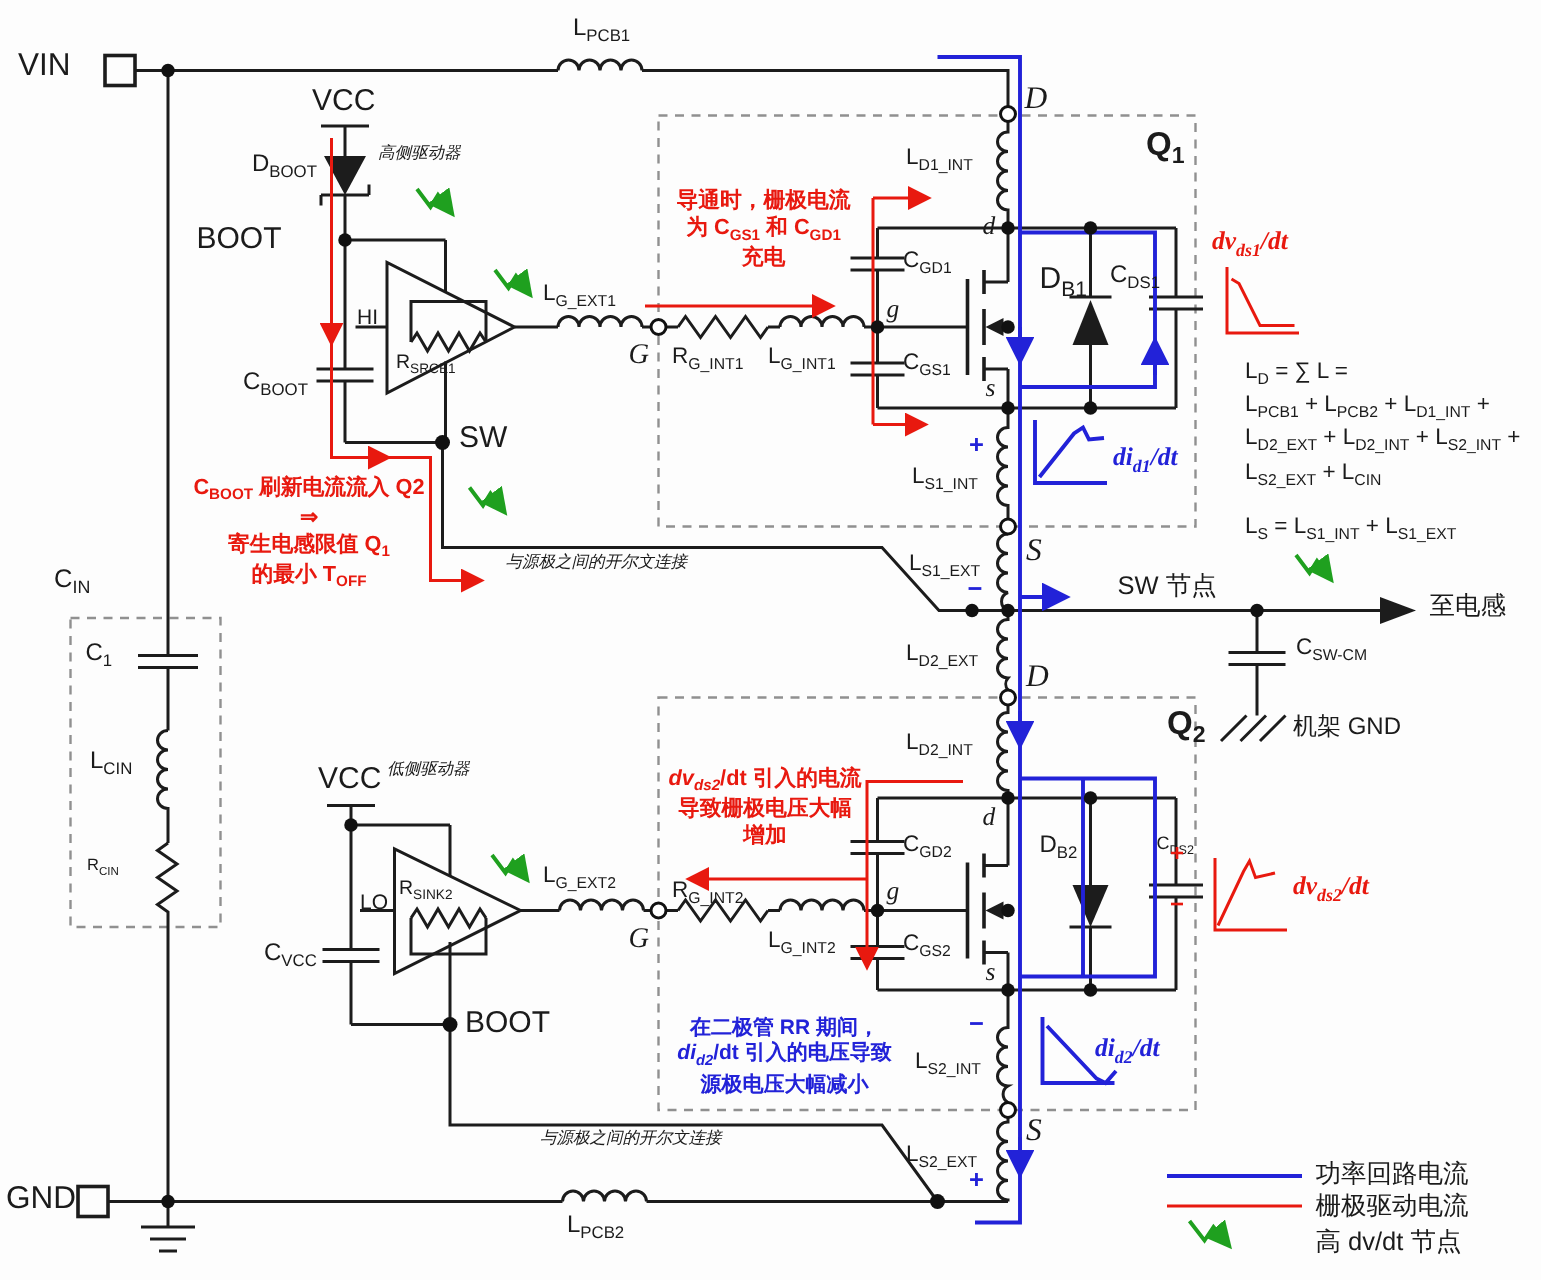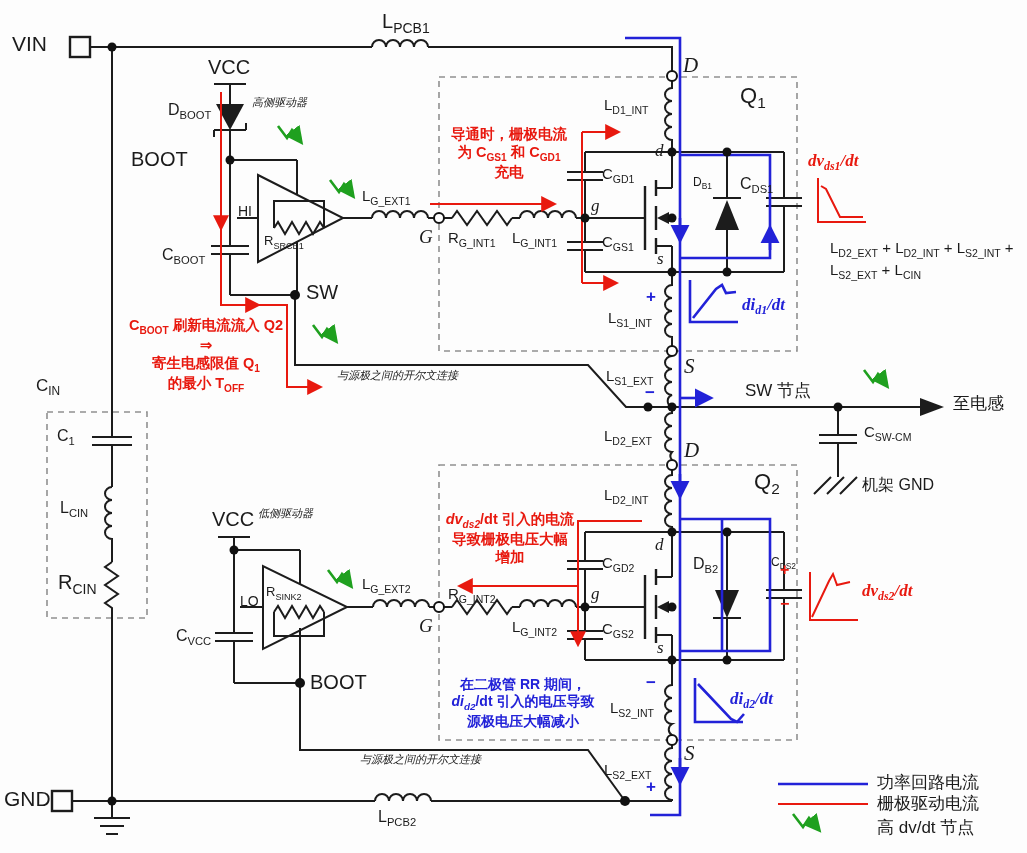--- a/index.html
+++ b/index.html
@@ -15,21 +15,21 @@
   .fr{fill:var(--gate_drive,#e8190f);stroke:none;}
   .g{stroke:var(--high_dvdt,#1fa01f);stroke-width:2.6;fill:none;}
   .fg{fill:var(--high_dvdt,#1fa01f);stroke:none;}
   .dash{stroke:var(--dashed,#909090);stroke-width:1.6;fill:none;stroke-dasharray:6 5;}
   .dot{fill:#111;stroke:none;}
   .oc{fill:#fff;stroke:#111;stroke-width:2;}
   .lbl{position:absolute;white-space:nowrap;font-size:15px;line-height:1.05;}
   .lbl sub{font-size:70%;}
   .big{font-size:21px;text-align:center;}
   .port{font-size:20px;}
-  .bold{font-weight:normal;}
+  .bold{font-weight:bold;margin-left:24px;}
   .ser{font-family:"Liberation Serif",serif;font-style:italic;font-size:19px;}
   .sm{font-size:17px;}
   .cnred{color:var(--gate_drive,#e8190f);font-weight:bold;text-align:center;font-size:14.5px;line-height:1.22;}
   .cnblue{color:var(--power_loop,#2222d8);font-weight:bold;text-align:center;font-size:14px;line-height:1.22;}
   .cnit{font-family:Liberation Sans, sans-serif;font-style:italic;font-size:11px;}
   .wred{color:var(--gate_drive,#e8190f);font-family:"Liberation Serif",serif;font-style:italic;font-weight:bold;font-size:17px;}
   .wblue{color:var(--power_loop,#2222d8);font-family:"Liberation Serif",serif;font-style:italic;font-weight:bold;font-size:17px;}
   .bluesign{color:var(--power_loop,#2222d8);font-weight:bold;font-size:17px;}
   .redsign{color:var(--gate_drive,#e8190f);font-weight:bold;font-size:16px;}
   .eq{font-size:15px;line-height:1.35;}
@@ -246,41 +246,44 @@
 <div class="lbl big" style="left:12px;top:33px">VIN</div>
 <div class="lbl big" style="left:4px;top:788px">GND</div>
 <div class="lbl port" style="left:208px;top:57px">VCC</div>
 <div class="lbl" style="left:168px;top:102px;font-size:16px"><span>D</span><sub>BOOT</sub></div>
 <div class="lbl port" style="left:131px;top:149px">BOOT</div>
 <div class="lbl cnit" style="left:252px;top:97px">高侧驱动器</div>
 <div class="lbl" style="left:238px;top:204px;font-size:14px">HI</div>
 <div class="lbl" style="left:264px;top:234px;font-size:13px"><span>R</span><sub>SRCE1</sub></div>
 <div class="lbl" style="left:162px;top:247px;font-size:16px"><span>C</span><sub>BOOT</sub></div>
 <div class="lbl port" style="left:306px;top:282px">SW</div>
-<div class="lbl" style="left:382px;top:11px;font-size:20px"><span>L</span><sub>PCB1</sub></div>
+<div class="lbl" style="left:382px;top:11px;font-size:16px"><span>L</span><sub>PCB1</sub></div>
 <div class="lbl" style="left:362px;top:188px"><span>L</span><sub>G_EXT1</sub></div>
 <div class="lbl ser" style="left:419px;top:227px">G</div>
 <div class="lbl" style="left:448px;top:230px"><span>R</span><sub>G_INT1</sub></div>
 <div class="lbl" style="left:512px;top:230px"><span>L</span><sub>G_INT1</sub></div>
 <div class="lbl" style="left:604px;top:97px"><span>L</span><sub>D1_INT</sub></div>
 <div class="lbl ser" style="left:683px;top:54px;font-size:21px">D</div>
 <div class="lbl bold" style="left:740px;top:84px;font-size:22px"><span>Q</span><sub>1</sub></div>
 <div class="lbl" style="left:602px;top:166px"><span>C</span><sub>GD1</sub></div>
 <div class="lbl" style="left:602px;top:234px"><span>C</span><sub>GS1</sub></div>
 <div class="lbl ser" style="left:655px;top:142px;font-size:17px">d</div>
 <div class="lbl ser" style="left:591px;top:197px;font-size:17px">g</div>
 <div class="lbl ser" style="left:657px;top:250px;font-size:17px">s</div>
-<div class="lbl" style="left:693px;top:176px;font-size:12px"><span>D</span><sub>B1</sub></div>
+<div class="lbl" style="left:693px;top:176px;font-size:20px"><span>D</span><sub>B1</sub></div>
 <div class="lbl" style="left:740px;top:176px;font-size:16px"><span>C</span><sub>DS1</sub></div>
 <div class="lbl wred" style="left:808px;top:152px"><i>dv</i><sub>ds1</sub><i>/dt</i></div>
 
 <div class="lbl eq" style="left:830px;top:238px">
+  <div><span>L</span><sub>D</sub><span> = ∑ L =</span></div>
+  <div><span>L</span><sub>PCB1</sub><span> + L</span><sub>PCB2</sub><span> + L</span><sub>D1_INT</sub><span> +</span></div>
   <div><span>L</span><sub>D2_EXT</sub><span> + L</span><sub>D2_INT</sub><span> + L</span><sub>S2_INT</sub><span> +</span></div>
   <div><span>L</span><sub>S2_EXT</sub><span> + L</span><sub>CIN</sub></div>
   <div style="height:14px"></div>
+  <div><span>L</span><sub>S</sub><span> = L</span><sub>S1_INT</sub><span> + L</span><sub>S1_EXT</sub></div>
 </div>
 
 <div class="lbl bluesign" style="left:646px;top:288px">+</div>
 <div class="lbl" style="left:608px;top:310px"><span>L</span><sub>S1_INT</sub></div>
 <div class="lbl ser" style="left:684px;top:355px;font-size:21px">S</div>
 <div class="lbl" style="left:606px;top:368px"><span>L</span><sub>S1_EXT</sub></div>
 <div class="lbl bluesign" style="left:645px;top:384px">−</div>
 <div class="lbl wblue" style="left:742px;top:296px"><i>di</i><sub>d1</sub><i>/dt</i></div>
 <div class="lbl sm" style="left:745px;top:382px">SW 节点</div>
 <div class="lbl" style="left:953px;top:395px;font-size:17px">至电感</div>
@@ -319,21 +322,21 @@
 <div class="lbl" style="left:362px;top:576px"><span>L</span><sub>G_EXT2</sub></div>
 <div class="lbl ser" style="left:419px;top:616px">G</div>
 <div class="lbl" style="left:448px;top:586px"><span>R</span><sub>G_INT2</sub></div>
 <div class="lbl" style="left:512px;top:619px"><span>L</span><sub>G_INT2</sub></div>
 <div class="lbl cnit" style="left:360px;top:754px">与源极之间的开尔文连接</div>
 <div class="lbl" style="left:378px;top:809px;font-size:16px"><span>L</span><sub>PCB2</sub></div>
 
 <div class="lbl sm" style="left:36px;top:377px"><span>C</span><sub>IN</sub></div>
 <div class="lbl" style="left:57px;top:428px;font-size:16px"><span>C</span><sub>1</sub></div>
 <div class="lbl" style="left:60px;top:500px;font-size:16px"><span>L</span><sub>CIN</sub></div>
-<div class="lbl" style="left:58px;top:572px;font-size:20px"><span>R</span><sub>CIN</sub></div>
+<div class="lbl" style="left:58px;top:572px;font-size:11px"><span>R</span><sub>CIN</sub></div>
 
 <div class="lbl cnred" style="left:440px;top:126px;width:138px;white-space:normal">
   <div>导通时，栅极电流</div>
   <div><span>为 C</span><sub>GS1</sub><span> 和 C</span><sub>GD1</sub></div>
   <div>充电</div>
 </div>
 
 
 <div class="lbl cnred" style="left:112px;top:317px;width:188px;white-space:normal">
   <div><span>C</span><sub>BOOT</sub><span> 刷新电流流入 Q2</span></div>

